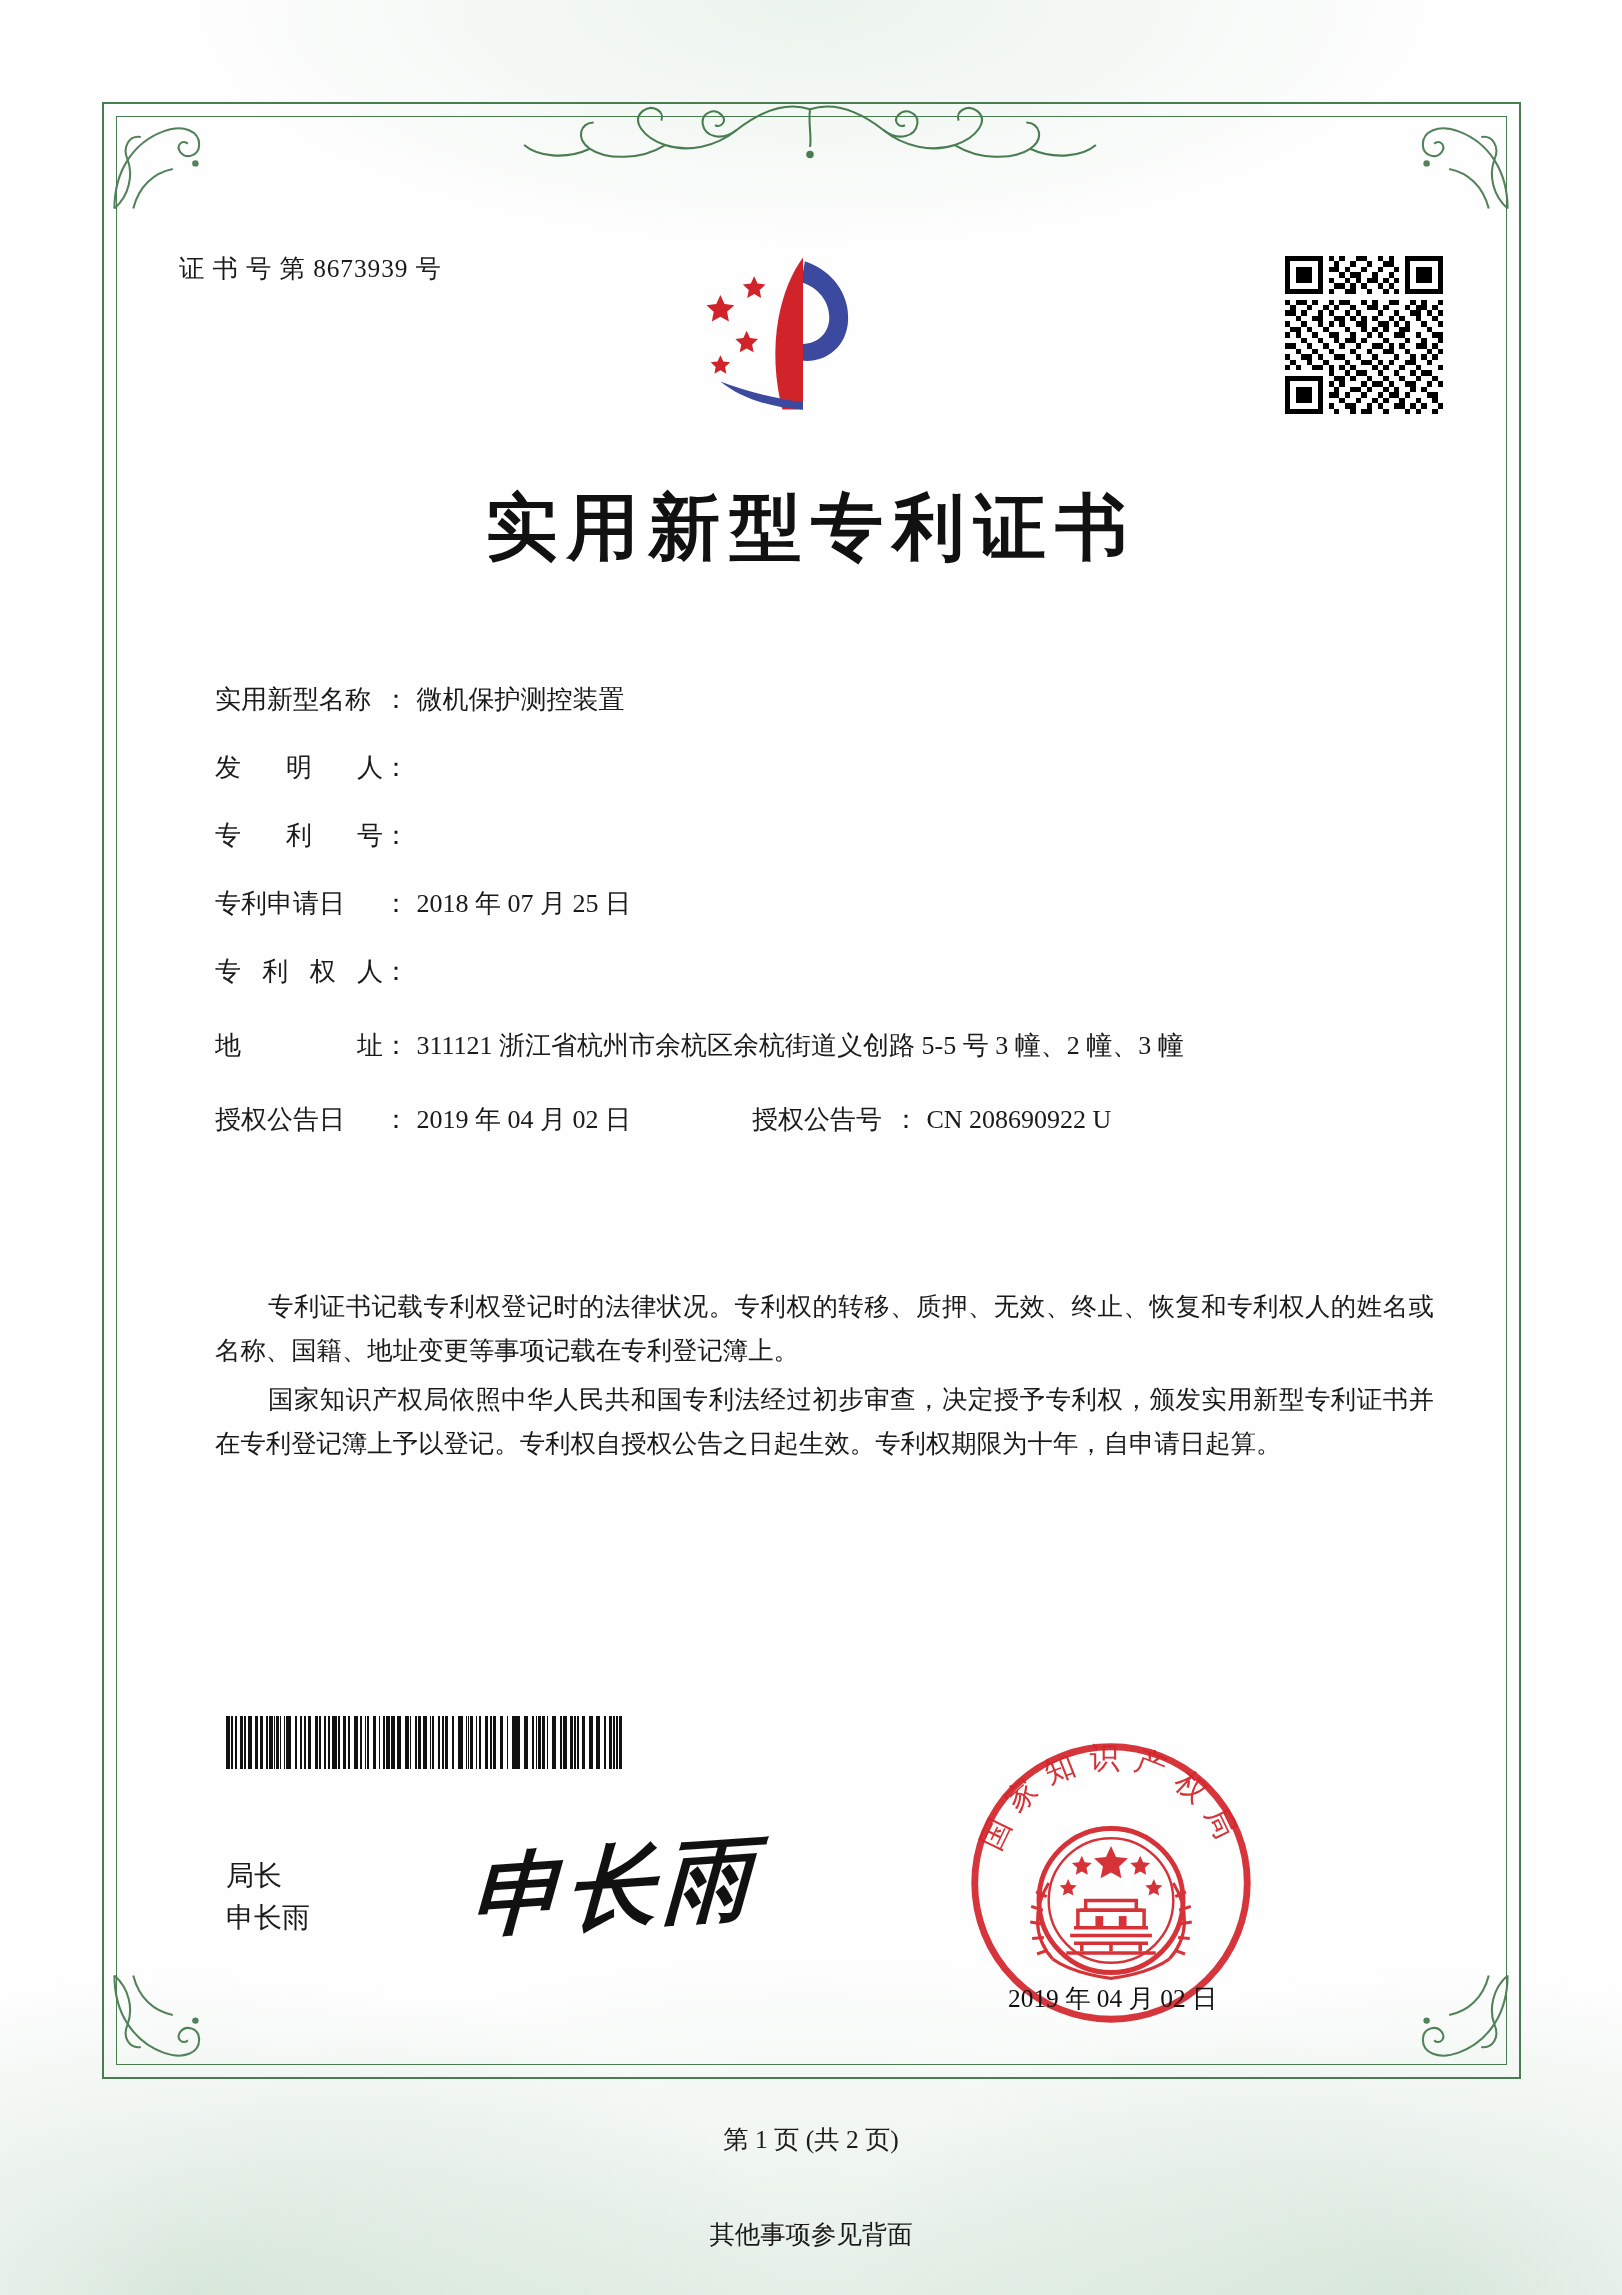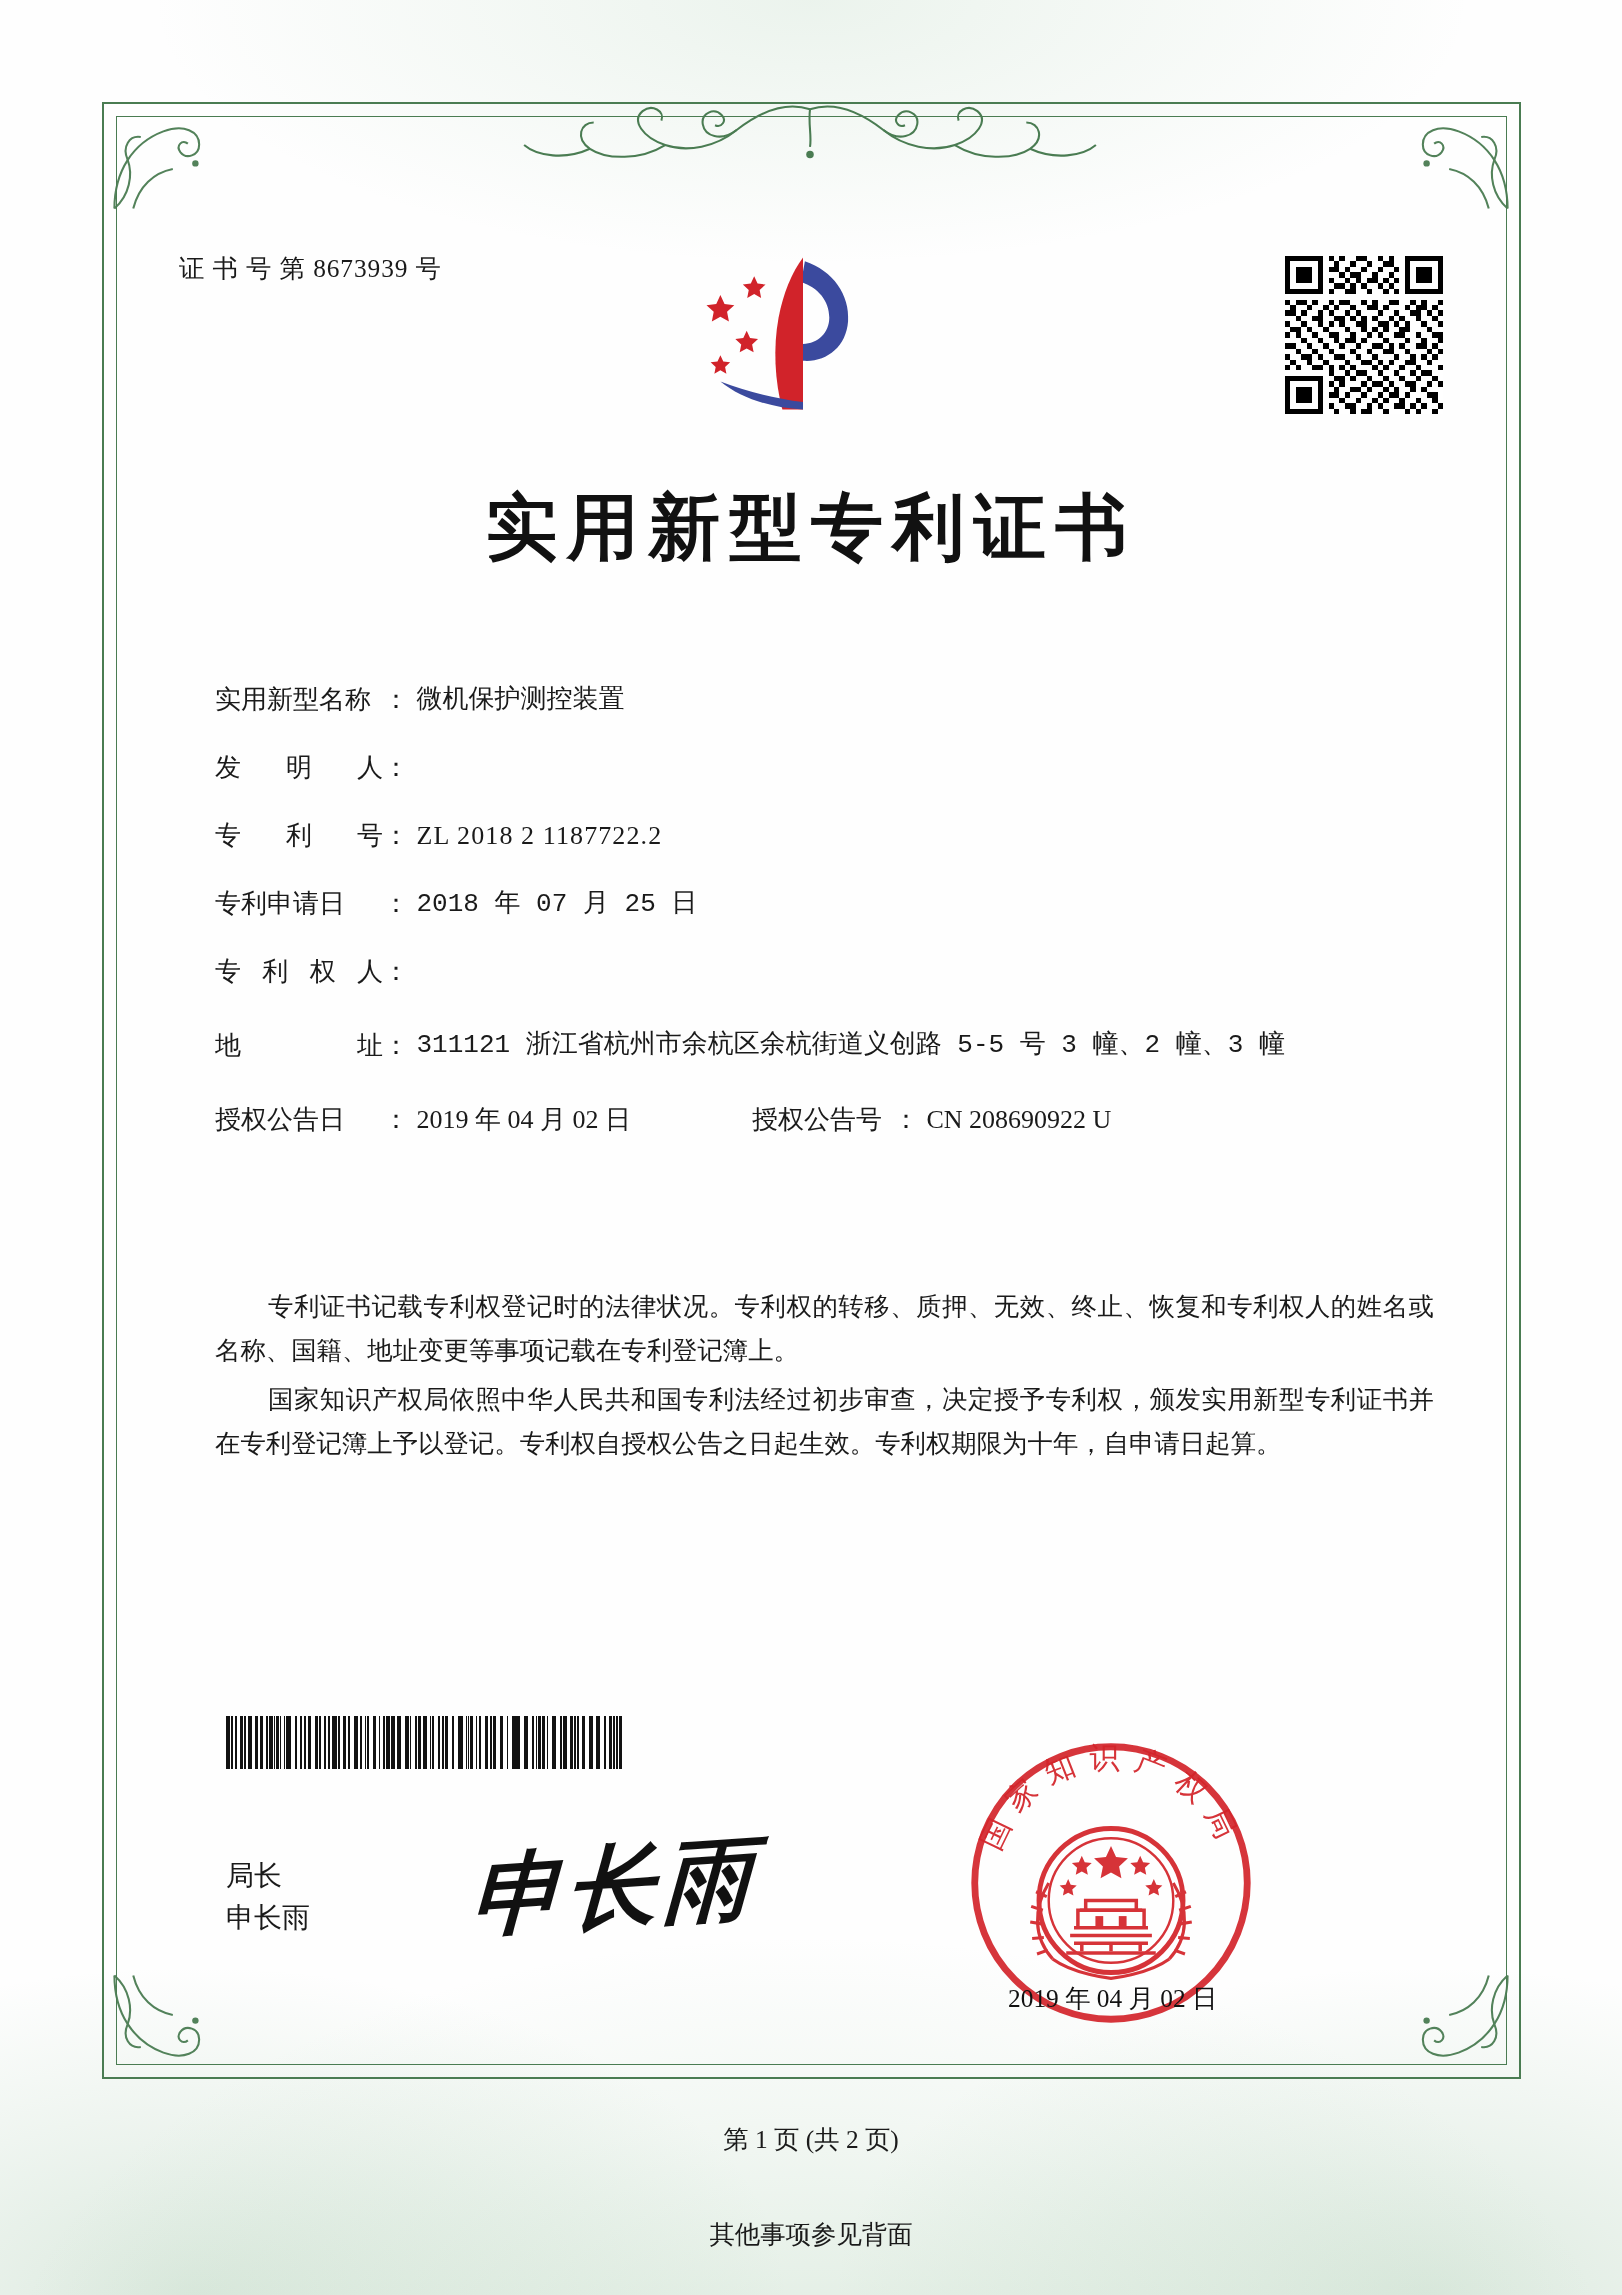--- a/index.html
+++ b/index.html
@@ -143,21 +143,21 @@
     display: inline-flex;
     justify-content: space-between;
   }
   .field-colon {
     flex: 0 0 auto;
     padding-right: 7.5px;
   }
   .field-value {
     flex: 1 1 auto;
     white-space: normal;
-    font-family: Liberation Mono, monospace;
+    font-family: Liberation Serif, serif;
   }
   .field-value.mono {
     font-family: "Liberation Serif", serif;
     letter-spacing: 1.1px;
   }
   .row-address .field-value { line-height: 1.45; }
 
   .row-split {
     display: flex;
     align-items: flex-start;
@@ -593,21 +593,20 @@
       <span class="field-colon">：</span>
     </div>
 
     <div class="field-row">
       <span class="field-label spread">
           <span>专</span>
           <span>利</span>
           <span>号</span>
         </span>
       <span class="field-colon">：</span>
-      <span class="field-value mono">ZL 2018 2 1187722.2</span>
     </div>
 
     <div class="field-row">
       <span class="field-label">专利申请日</span>
       <span class="field-colon">：</span>
       <span class="field-value">2018 年 07 月 25 日</span>
     </div>
 
     <div class="field-row">
       <span class="field-label spread">

